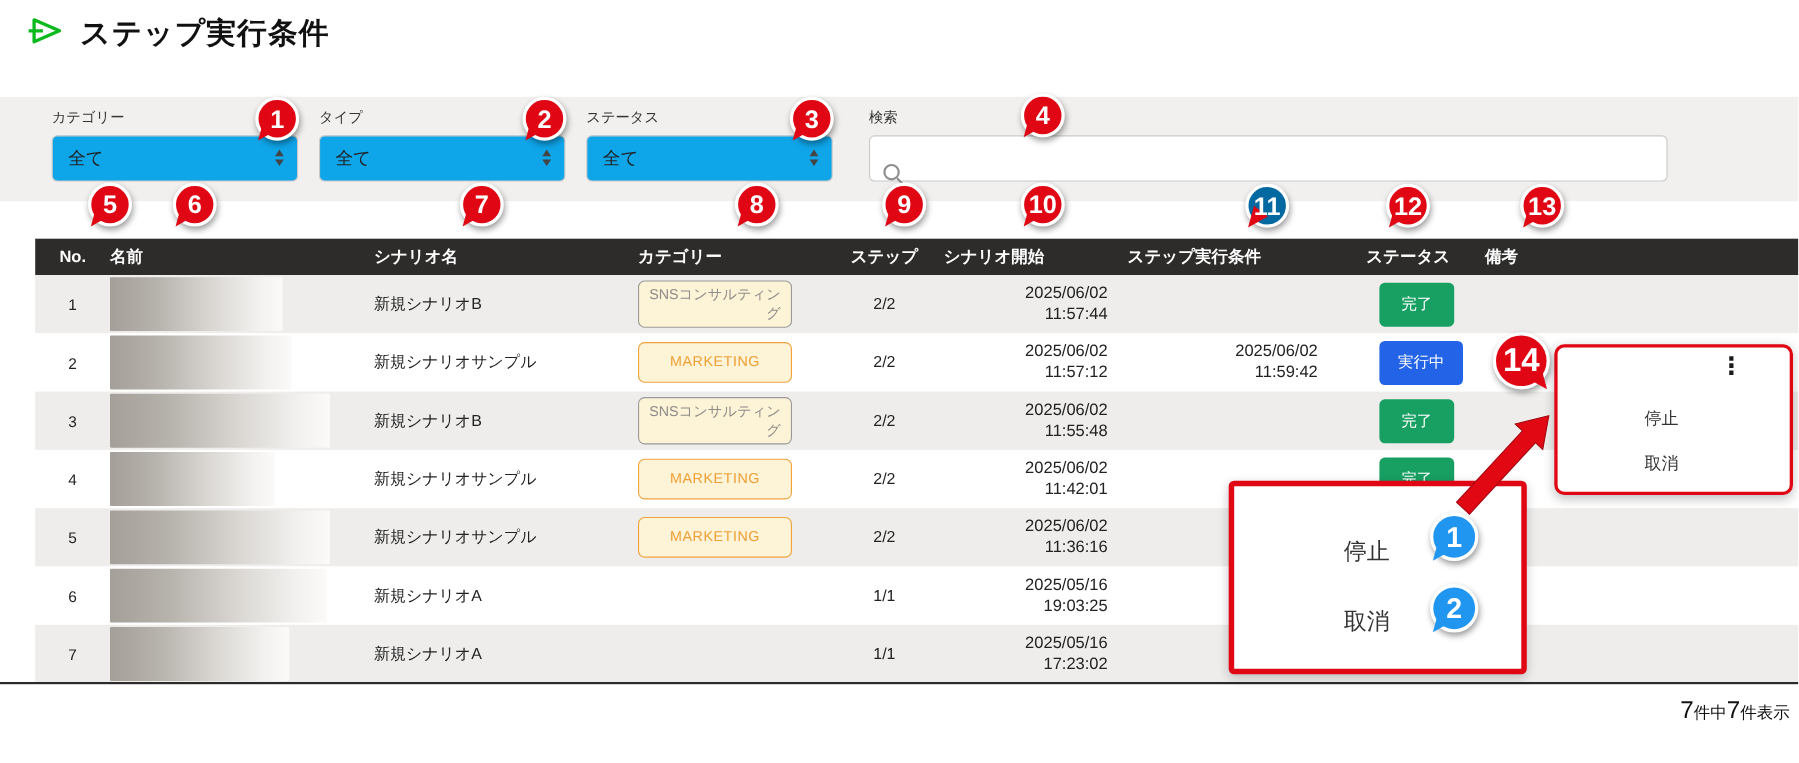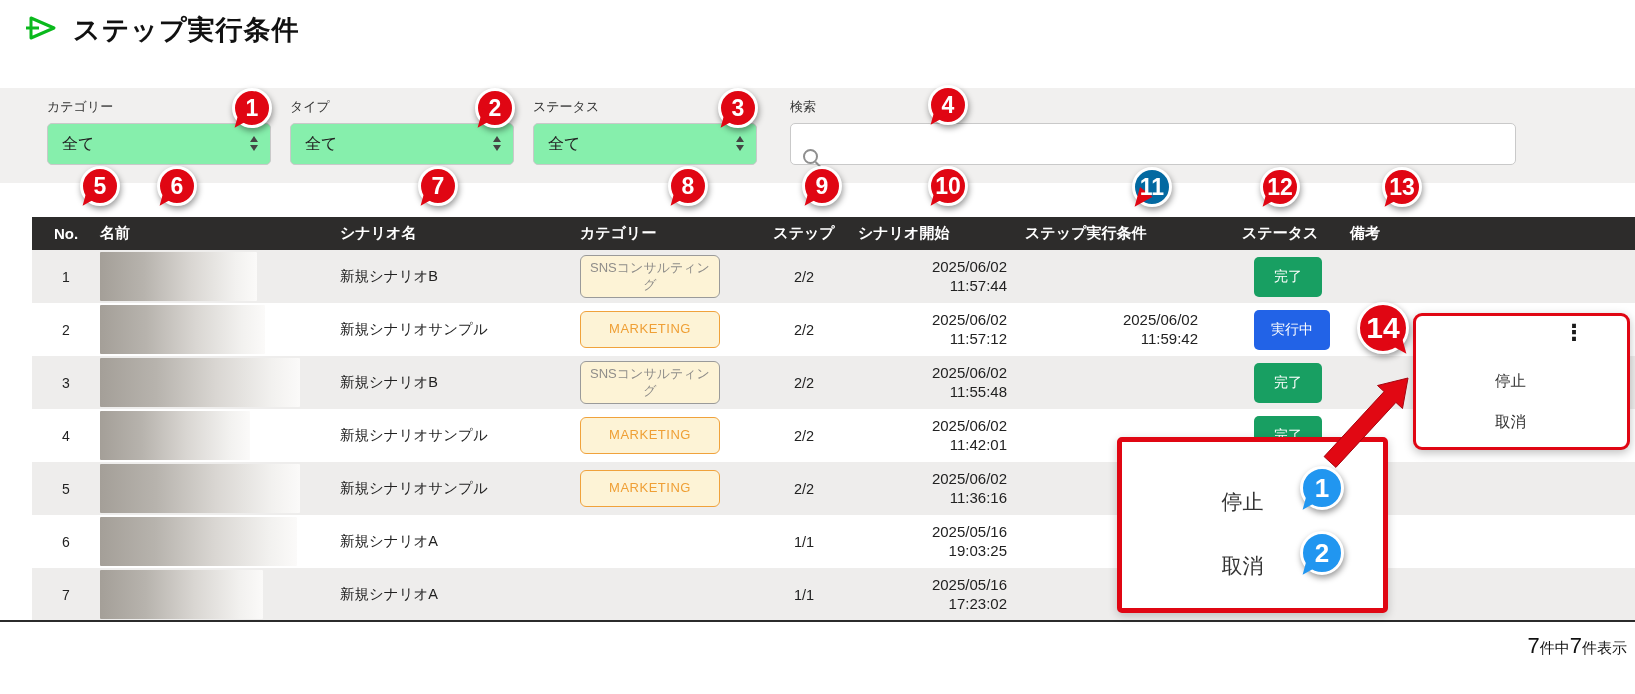--- a/index.html
+++ b/index.html
@@ -6,21 +6,21 @@
   .stage{position:relative;width:1635px;height:694px;background:#fff;overflow:hidden;color:#222;}
 
   
   .page-title{position:absolute;left:25px;top:12px;display:flex;align-items:center;gap:14px;}
   .page-title h1{margin:0;font-size:27px;font-weight:bold;color:#111;letter-spacing:1px;}
 
   
   .filter-bar{position:absolute;left:0;top:88px;width:1635px;height:95px;background:#f1f0ef;}
   .field{position:absolute;top:10px;}
   .field label{display:block;font-size:13px;color:#333;margin-bottom:7px;}
-  .selectbox{position:relative;box-sizing:border-box;width:224px;height:42px;background:#86efac;border:1px solid #c9c9c9;border-radius:5px;display:flex;align-items:center;padding:0 30px 0 14px;font-size:16px;color:#222;cursor:pointer;}
+  .selectbox{position:relative;box-sizing:border-box;width:224px;height:42px;background:#0ea5e9;border:1px solid #c9c9c9;border-radius:5px;display:flex;align-items:center;padding:0 30px 0 14px;font-size:16px;color:#222;cursor:pointer;}
   .spin{position:absolute;right:12px;top:12px;display:flex;flex-direction:column;gap:3px;}
   .spin i{width:0;height:0;border-left:4px solid transparent;border-right:4px solid transparent;display:block;}
   .spin i.up{border-bottom:6px solid #444;}
   .spin i.down{border-top:6px solid #444;}
   .searchwrap{position:relative;}
   .search-input{box-sizing:border-box;width:726px;height:42px;background:#fff;border:1px solid #c9c9c9;border-radius:5px;padding:0 12px 0 40px;font-size:15px;color:#222;outline:none;font-family:inherit;}
   .lens{position:absolute;left:13px;top:13px;width:11px;height:11px;border:2px solid #8f8f8f;border-radius:50%;}
   .lens::after{content:"";position:absolute;width:2px;height:7px;background:#8f8f8f;left:12px;top:10px;transform:rotate(-45deg);}
 
   
@@ -36,21 +36,21 @@
   .c-pad{padding-left:12px;}
   .c-step{padding-left:42px;text-align:center;}
   .c-start-h{padding-left:20px;}
   .c-start{text-align:right;padding-right:6px;white-space:pre-line;font-size:15px;line-height:1.25;}
   .c-cond-h{padding-left:12px;}
   .c-cond{text-align:right;padding-right:40px;white-space:pre-line;font-size:15px;line-height:1.25;}
   .c-status-h{padding-left:4px;}
   .c-note-h{padding-left:2px;}
   .nameblock{height:49px;margin-left:12px;border-radius:1px;background:linear-gradient(90deg,#a49f98 0%,#b7b3ad 28%,#d9d6d2 58%,#f2f1ef 86%,#fbfaf9 100%);}
   .tag{display:inline-block;box-sizing:border-box;width:140px;background:#fdf3d6;border-radius:6px;font-size:13px;line-height:1.3;}
-  .tag.gray{border:1px solid #9a9a9a;color:#8f8d8a;text-align:center;padding:4px 9px;}
+  .tag.gray{border:1px solid #9a9a9a;color:#8f8d8a;text-align:right;padding:4px 9px;}
   .tag.orange{border:1px solid #f0a23c;color:#ef9f35;text-align:center;padding:9px 6px;letter-spacing:.5px;}
   .badge{display:inline-block;box-sizing:border-box;color:#fff;font-size:14px;padding:11px 0;text-align:center;border-radius:5px;margin-left:16px;}
   .badge.green{background:#189f62;width:68px;}
   .badge.blue{background:#2263e7;width:76px;}
   .tbl-bottom{position:absolute;left:0;top:620px;width:1635px;height:0;border-top:2px solid #2b2b2b;}
   .result-count{position:absolute;right:8px;top:633px;font-size:15px;color:#111;text-align:right;margin-left:36px;}
   .result-count .big{font-size:22px;}
 
   
   .popup{position:absolute;left:1413px;top:313px;width:217px;height:137px;box-sizing:border-box;background:#fff;border:3px solid #e00613;border-radius:9px;box-shadow:0 3px 10px rgba(0,0,0,.25);z-index:22;}

